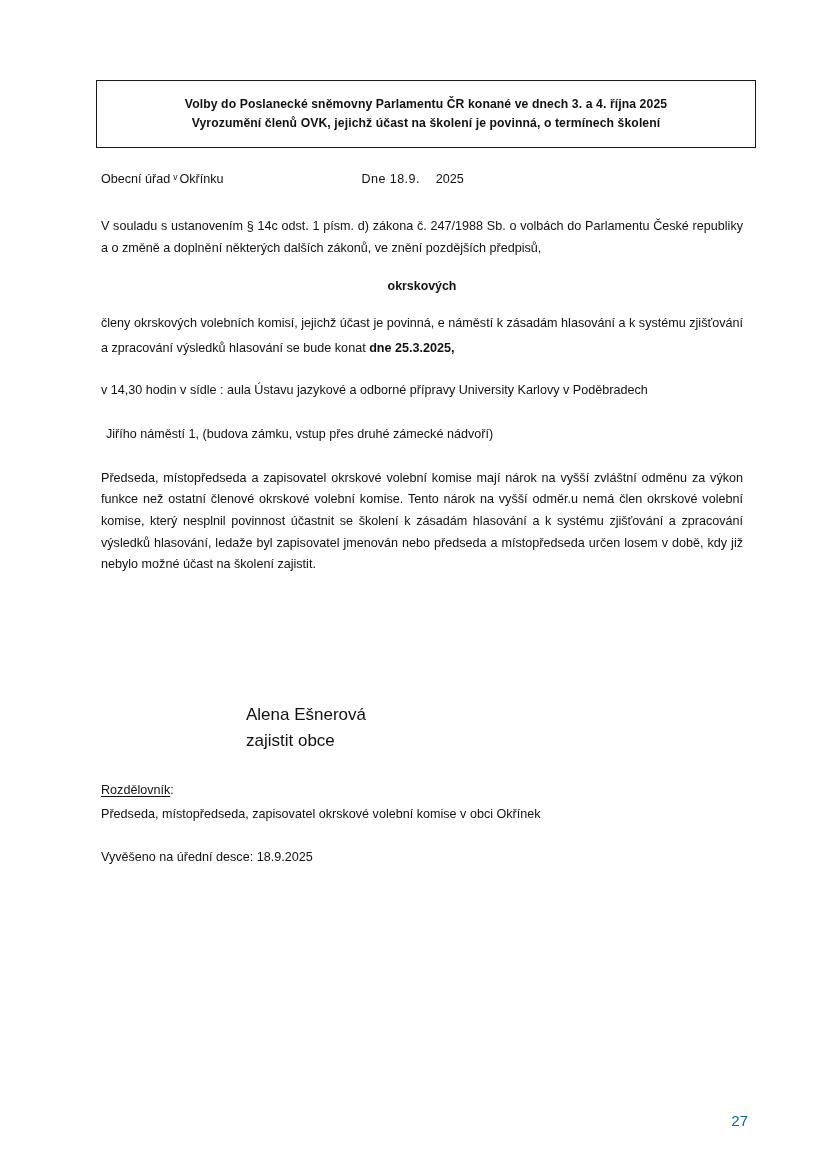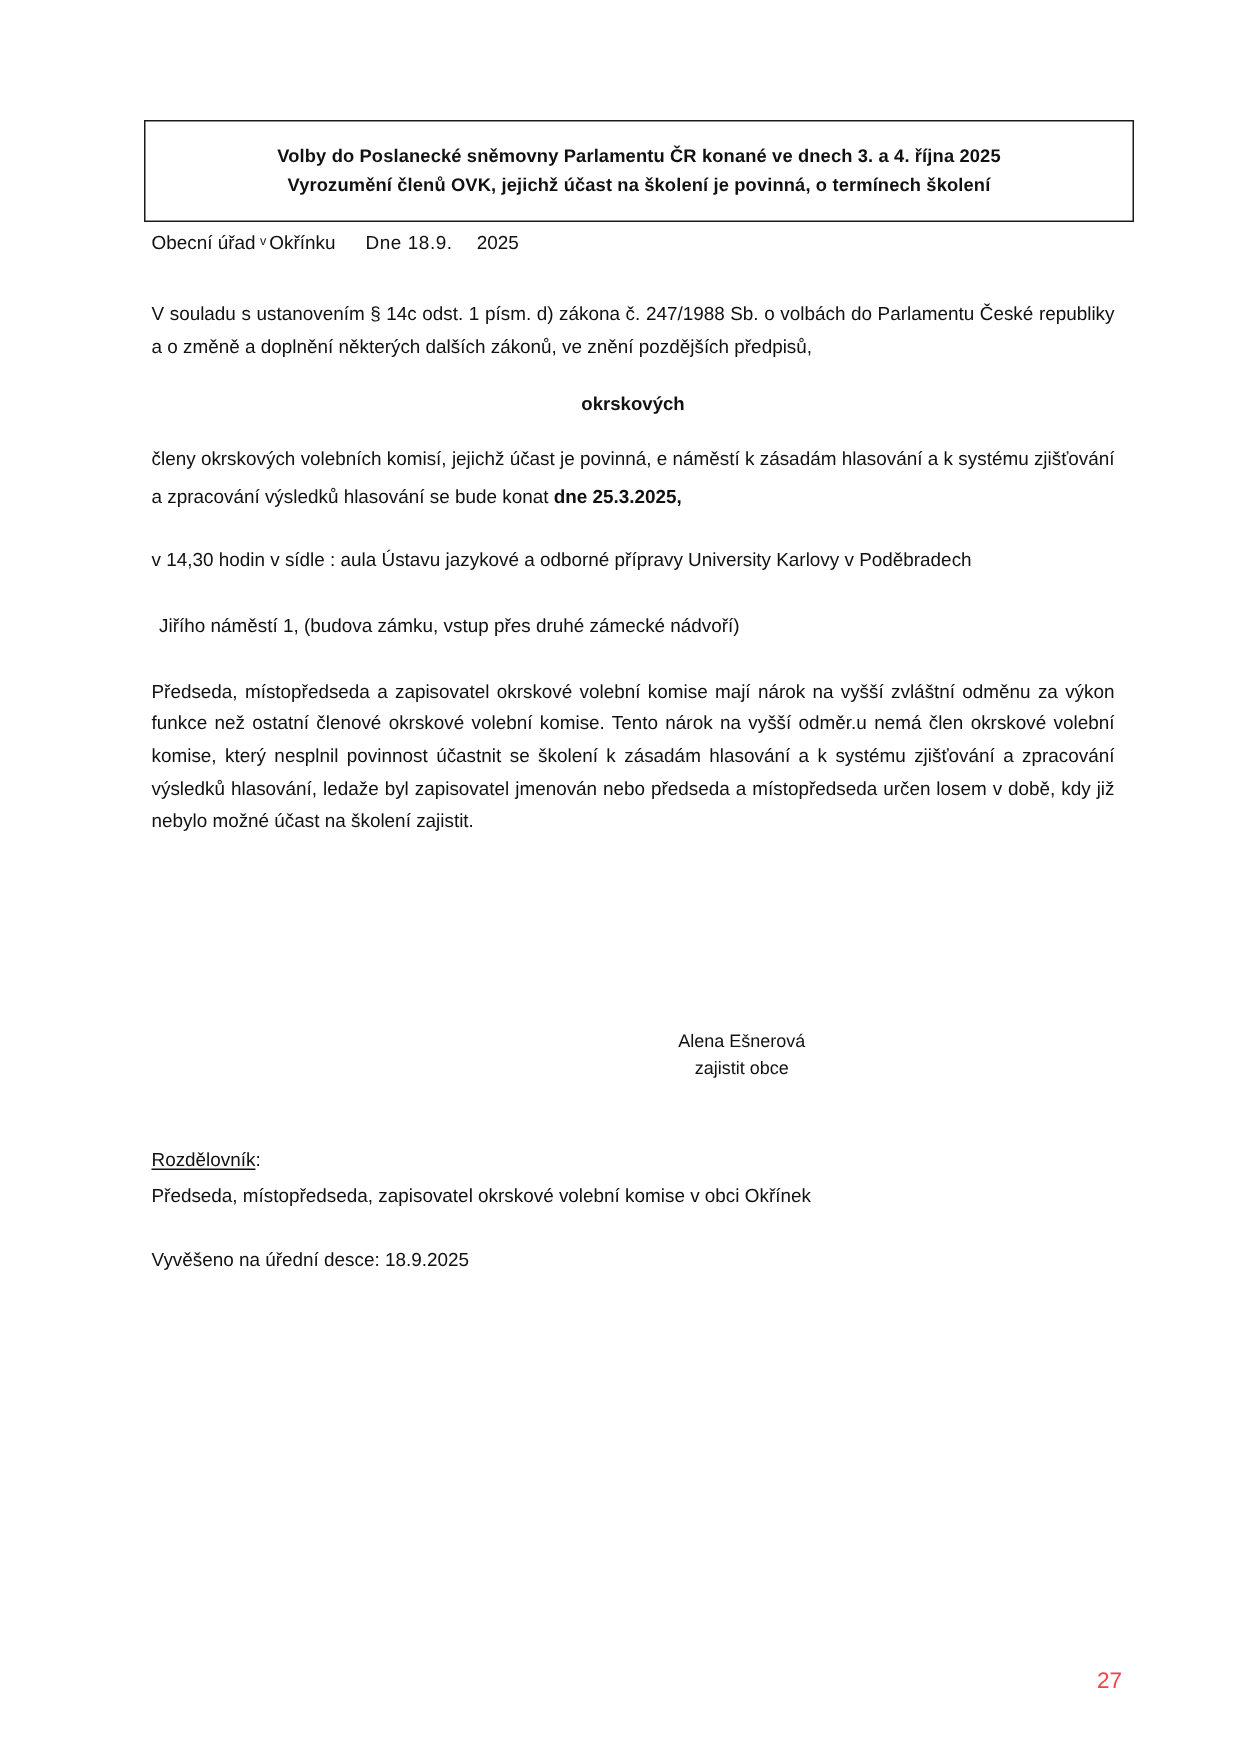--- a/index.html
+++ b/index.html
@@ -44,39 +44,40 @@
     line-height: 1.55;
     text-align: center;
     letter-spacing: 0.1px;
     white-space: nowrap;
   }
 
   
   .content {
     position: absolute;
     left: 101px;
-    top: 155px;
+    top: 172px;
     width: 642px;
   }
 
   .meta-row {
     display: flex;
     align-items: baseline;
     font-size: 12.6px;
     margin-bottom: 30px;
   }
   .office {
     white-space: nowrap;
   }
   .office .sup {
     font-size: 8.4px;
     vertical-align: 3px;
     padding: 0 2px 0 3px;
   }
   .date-label {
+    margin-left: 118px;
     white-space: nowrap;
     letter-spacing: 0.4px;
     padding-left: 20px;
   }
   .date-value {
     margin-left: 16px;
     white-space: nowrap;
   }
 
   p.para {
@@ -100,22 +101,22 @@
     margin: 0 0 22px 0;
   }
   .spaced-line.indent { padding-left: 5px; }
 
   
   .signature {
     position: absolute;
     left: 0;
     top: 530px;
     width: 642px;
-    text-align: center;
-    font-size: 12px;
+    text-align: left;
+    font-size: 17px;
     line-height: 1.5;
   }
   .signature .name { display: block; padding-left: 145px; }
   .signature .role { display: block; padding-left: 145px; }
 
   
   .distribution {
     position: absolute;
     left: 0;
     top: 608px;
@@ -129,21 +130,21 @@
   .dist-title u { text-underline-offset: 2px; }
   .dist-people { display: block; margin-top: 2px; }
   .posted { display: block; margin-top: 22px; }
 
   
   .page-number {
     position: absolute;
     right: 78px;
     bottom: 40px;
     font-size: 15px;
-    color: #ef4444;
+    color: #0369a1;
   }
 
   b.bold { font-weight: bold; }
 </style>
 </head>
 <body>
 
 <div class="page">
 
   <div class="header-box">

